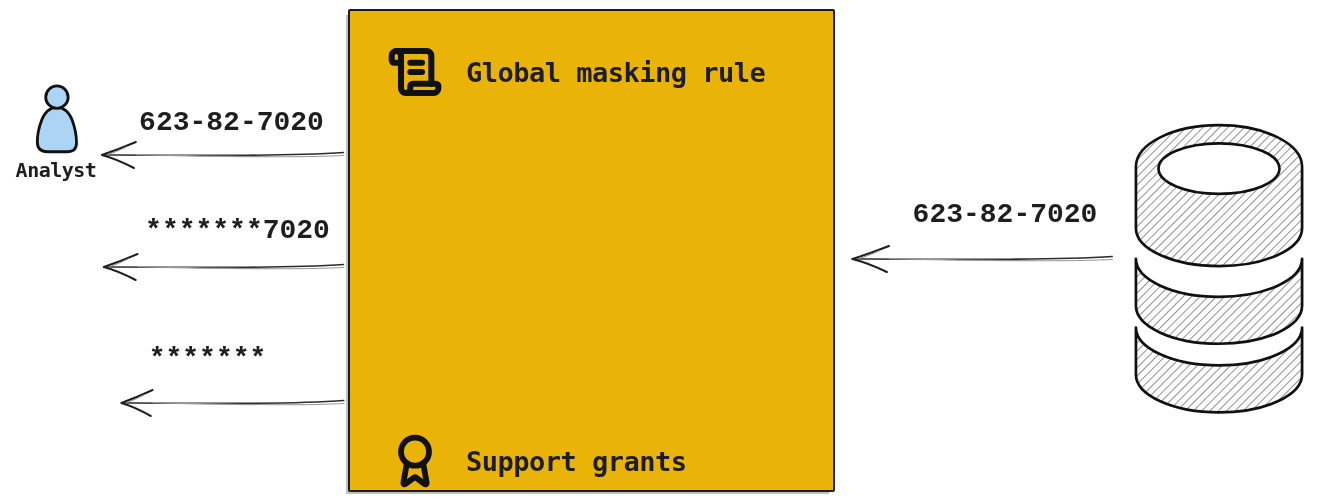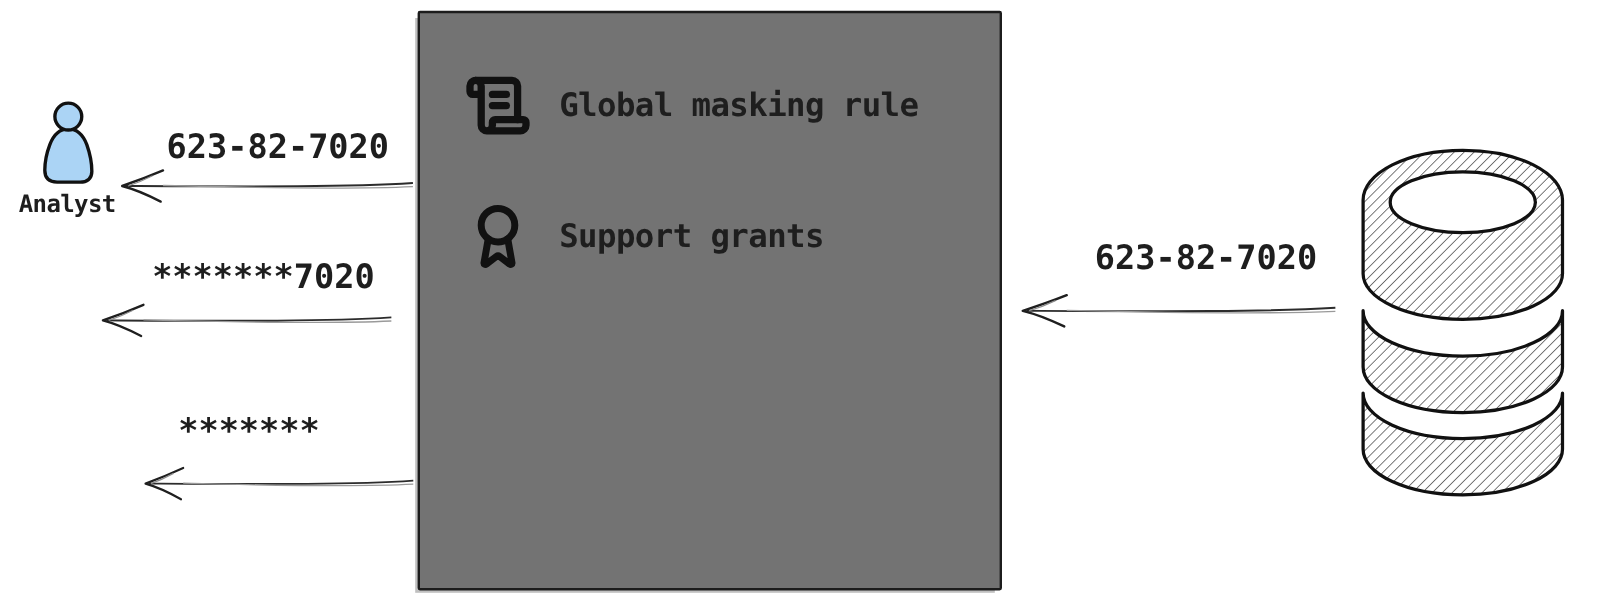--- a/index.html
+++ b/index.html
@@ -8,41 +8,41 @@
     overflow:hidden;font-family:"DejaVu Sans Mono",monospace;color:#1e1e1e;
   }
   
   .persona{position:absolute;width:112px;text-align:center;}
   .persona svg{display:block;margin:0 auto;}
   .persona-label{margin-top:1px;font-size:20px;font-weight:700;letter-spacing:-0.5px;}
   .p-analyst{left:0px;top:84px;}
   .p-support{left:2px;top:222px;}
   .p-developer{left:8px;top:350px;}
   
-  .flow{position:absolute;}
+  .flow{position:absolute;font-family:Liberation Mono, monospace;}
   .flow-value{font-size:28px;font-weight:700;text-align:center;line-height:30px;white-space:pre;}
   .flow svg.arrow{display:block;width:100%;height:30px;}
   .f-analyst{left:95px;top:108px;width:253px;}
   .f-analyst .flow-value{transform:translateX(10px);}
   .f-analyst svg.arrow{margin-top:2px;}
-  .f-support{left:79px;top:216px;width:251px;}
+  .f-support{left:97px;top:216px;width:251px;}
   .f-support .flow-value{transform:translateX(15px);}
   .f-support svg.arrow{margin-top:6px;}
   .f-developer{left:115px;top:344px;width:233px;}
   .f-developer .flow-value{transform:translateX(-24px);}
   .f-developer svg.arrow{margin-top:14px;}
   .f-source{left:845px;top:200px;width:272px;}
   .f-source .flow-value{transform:translateX(24px);}
   .f-source svg.arrow{margin-top:14px;}
   
   .mask-box{
     position:absolute;left:348px;top:9px;width:487px;height:483px;
-    box-sizing:border-box;background:#737373;border:2.5px solid #1c1c1c;
+    box-sizing:border-box;background:#eab308;border:2.5px solid #1c1c1c;
     border-radius:2px;box-shadow:-4px 4px 0 -2px rgba(130,130,130,0.5);
-    padding:48px 0 0 34px;display:flex;flex-direction:column;gap:51px;
+    padding:32px 0 0 34px;display:flex;flex-direction:column;gap:51px;justify-content:space-between;
   }
   .mask-item{display:flex;align-items:center;height:58px;}
   .mask-item .icon-cell{width:62px;height:58px;display:flex;align-items:center;justify-content:center;flex:0 0 62px;}
   .mask-item .item-label{margin-left:20px;font-size:27px;font-weight:700;letter-spacing:-0.5px;white-space:pre;}
   
   .db{position:absolute;left:1126px;top:118px;}
   .hidden-defs{position:absolute;width:0;height:0;overflow:hidden;}
 </style>
 </head>
 <body>

